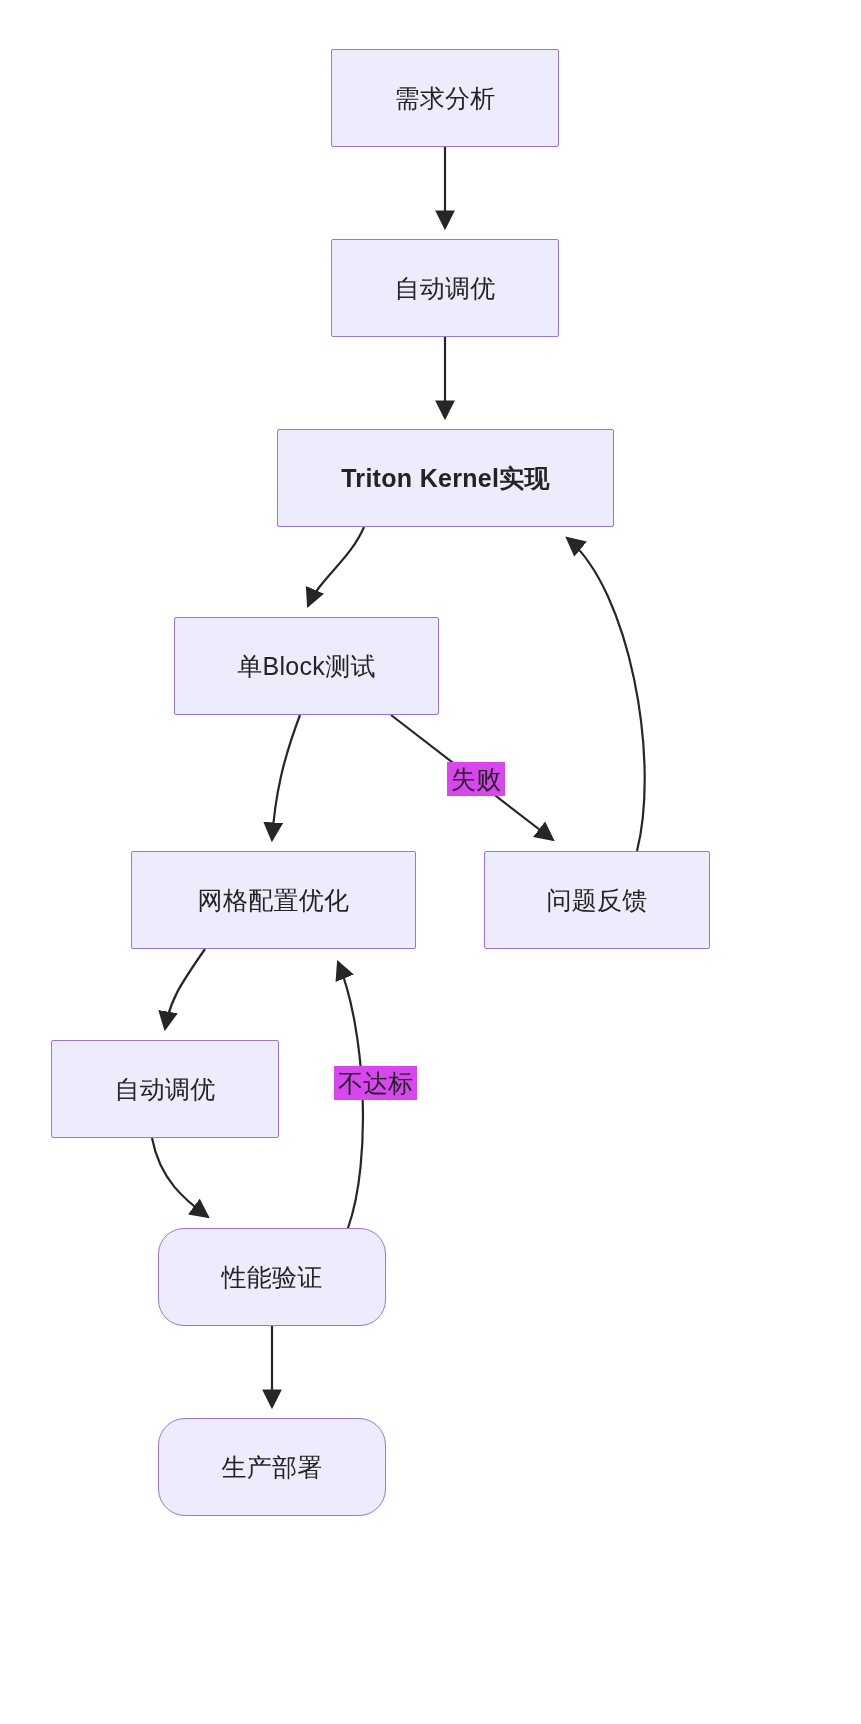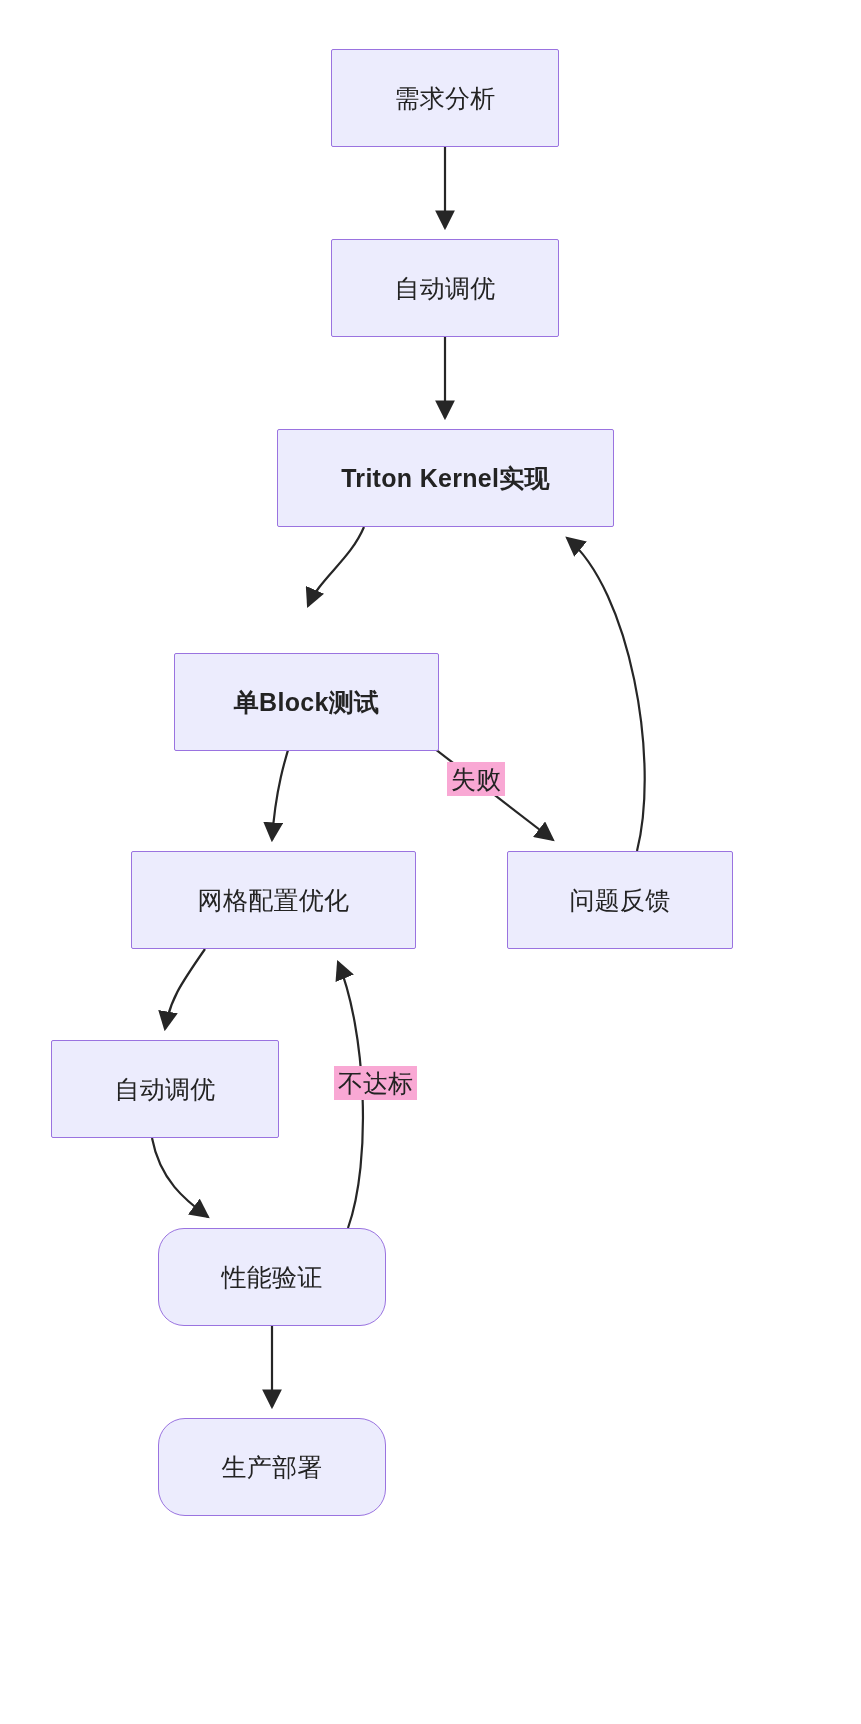--- a/index.html
+++ b/index.html
@@ -34,21 +34,21 @@
     align-items: center;
     justify-content: center;
     color: #232323;
     font-size: 25px;
     line-height: 1.2;
     letter-spacing: 0.3px;
     white-space: nowrap;
   }
   .edge-label {
     position: absolute;
-    background: #f9a8d4;
+    background: #d946ef;
     color: #232323;
     font-size: 25px;
     line-height: 1.2;
     padding: 2px 4px;
     white-space: nowrap;
   }
 </style>
 </head>
 <body>
 
@@ -87,29 +87,29 @@
   </div>
 
   <div class="node-box" style="left:331px; top:239px; width:228px; height:98px;">
     <span>自动调优</span>
   </div>
 
   <div class="node-box" style="left:277px; top:429px; width:337px; height:98px;font-weight:bold;">
     <span>Triton Kernel实现</span>
   </div>
 
-  <div class="node-box" style="left:174px; top:653px; width:265px; height:98px;font-weight:bold;">
+  <div class="node-box" style="left:174px; top:617px; width:265px; height:98px;">
     <span>单Block测试</span>
   </div>
 
   <div class="node-box" style="left:131px; top:851px; width:285px; height:98px;">
     <span>网格配置优化</span>
   </div>
 
-  <div class="node-box" style="left:507px; top:851px; width:226px; height:98px;">
+  <div class="node-box" style="left:484px; top:851px; width:226px; height:98px;">
     <span>问题反馈</span>
   </div>
 
   <div class="node-box" style="left:51px; top:1040px; width:228px; height:98px;">
     <span>自动调优</span>
   </div>
 
   <div class="node-box" style="left:158px; top:1228px; width:228px; height:98px;border-radius:26px;">
     <span>性能验证</span>
   </div>

